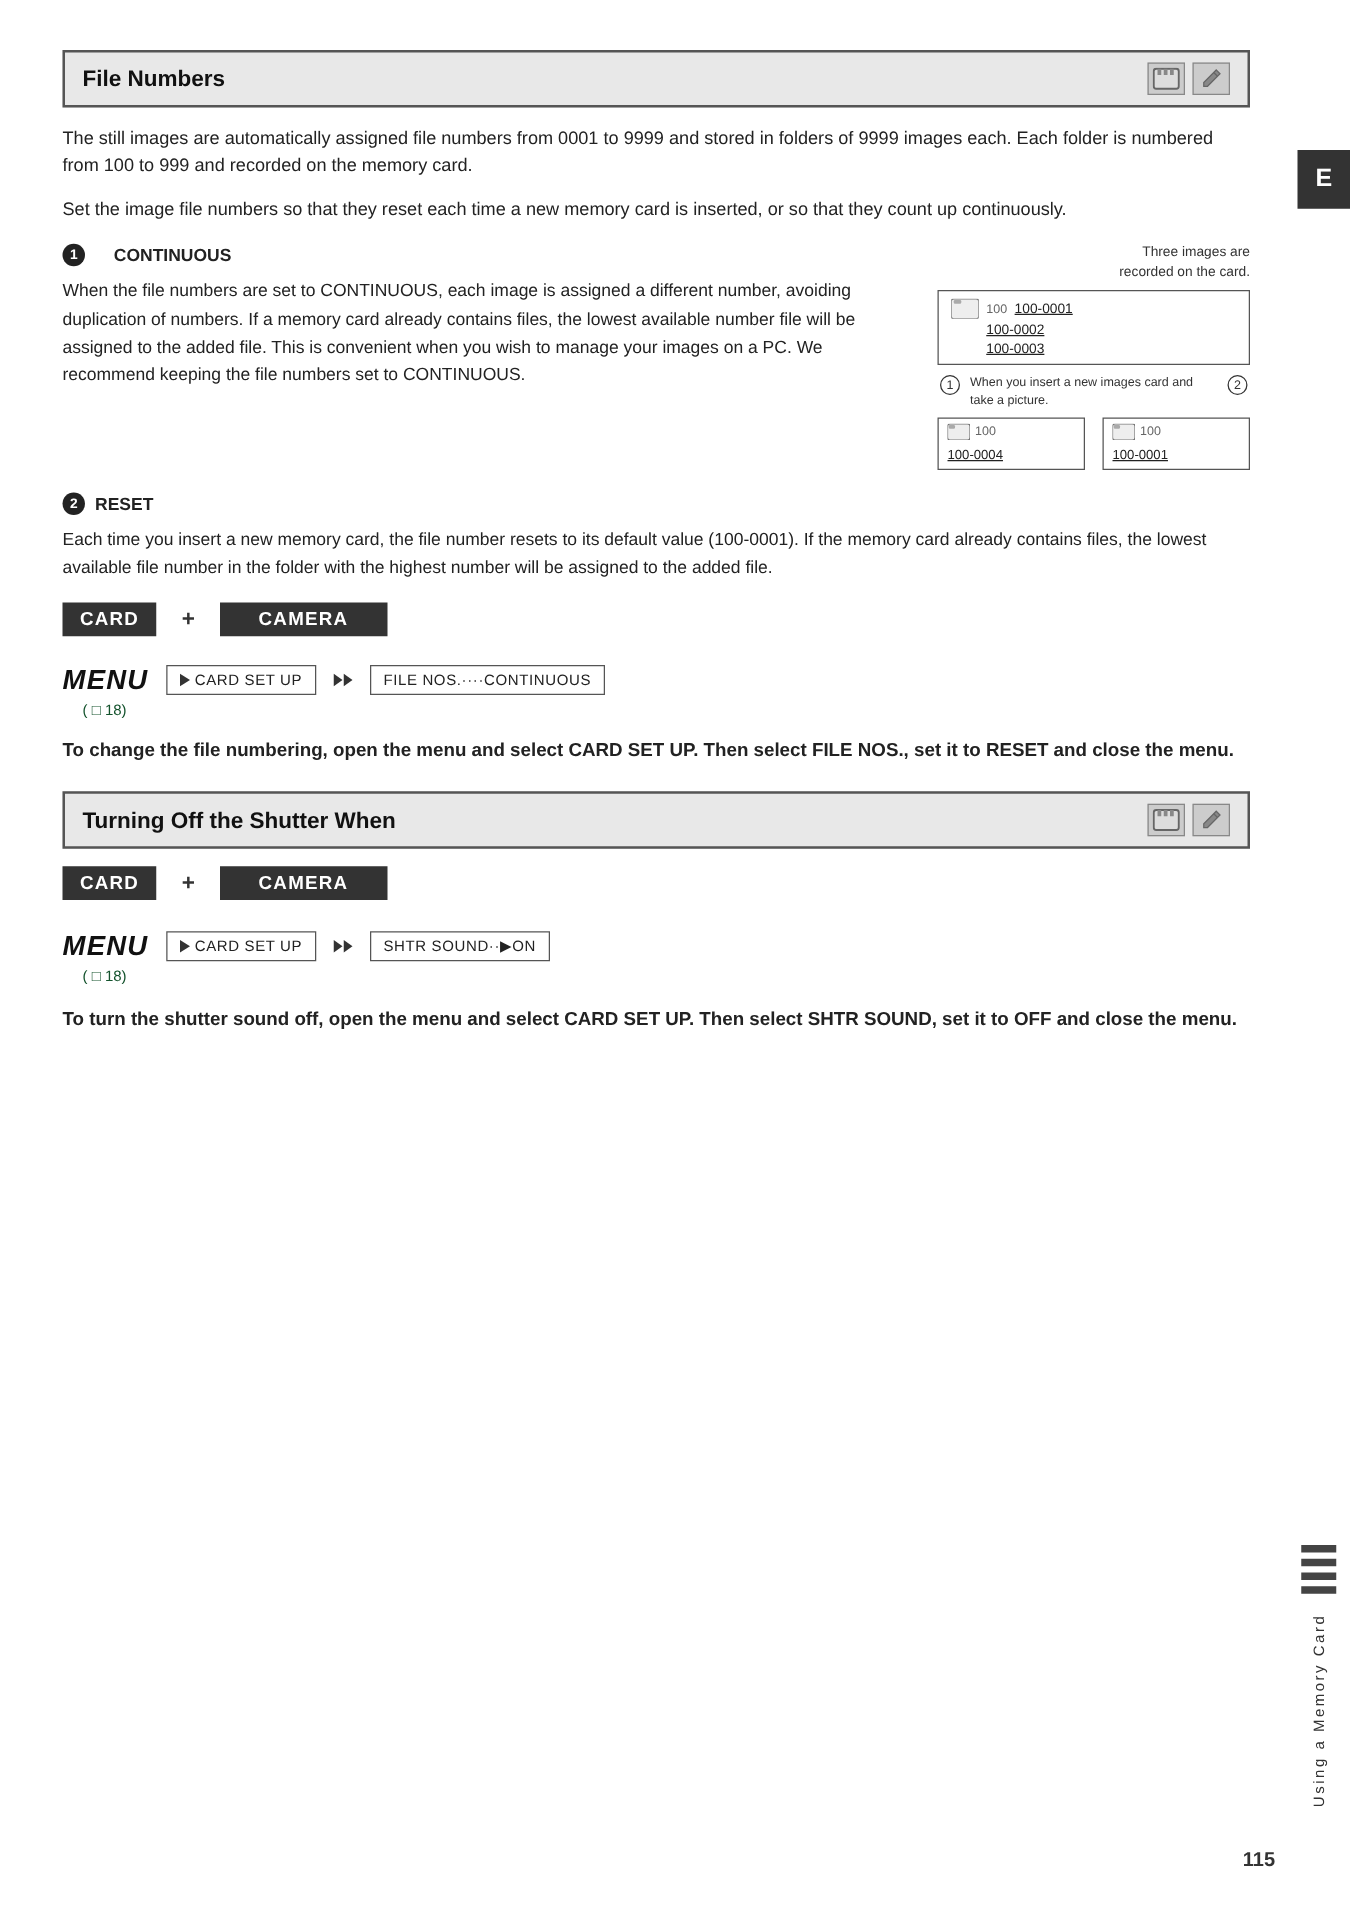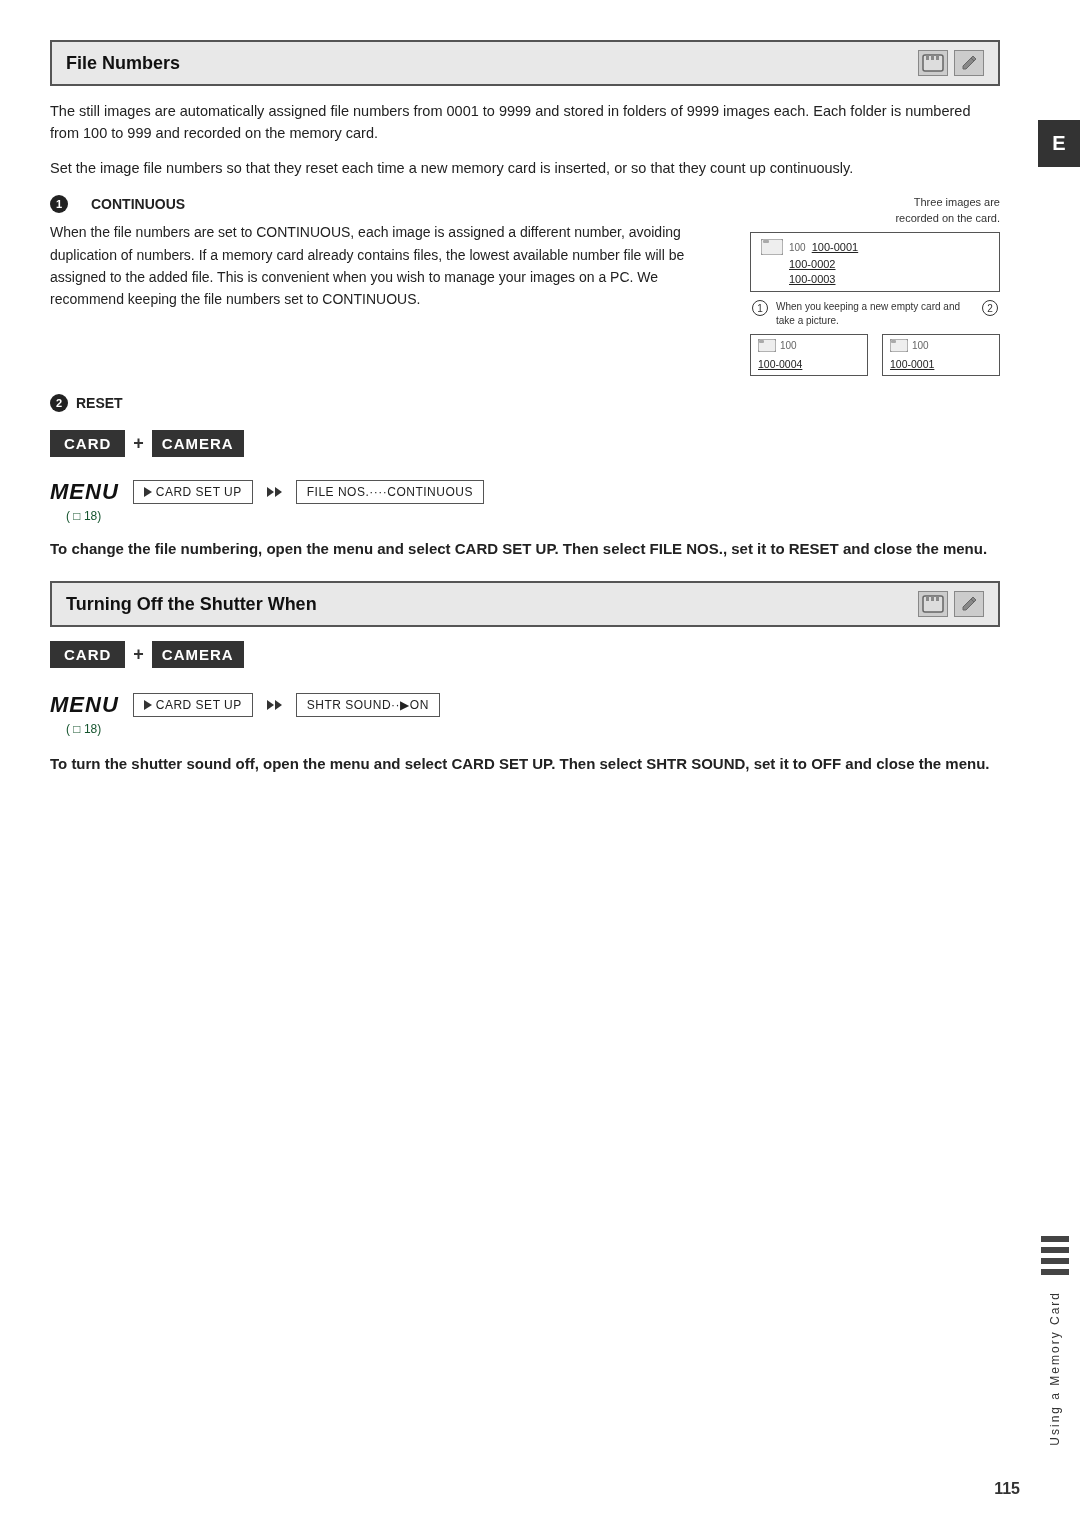--- a/index.html
+++ b/index.html
@@ -70,21 +70,21 @@
       color: #fff;
       font-size: 11px;
       font-weight: bold;
       flex-shrink: 0;
     }
 
     
     .card-camera-bar {
       display: inline-flex;
       align-items: center;
-      gap: 0;
+      gap: 12px;
       margin-bottom: 10px;
     }
     .card-box {
       background: #333;
       color: #fff;
       font-weight: bold;
       font-size: 15px;
       padding: 5px 14px;
       letter-spacing: 1px;
     }
@@ -92,21 +92,21 @@
       font-size: 18px;
       font-weight: bold;
       margin: 0 8px;
       color: #333;
     }
     .camera-box {
       background: #333;
       color: #fff;
       font-weight: bold;
       font-size: 15px;
-      padding: 5px 10px;
+      padding: 5px 31px;
       letter-spacing: 1px;
     }
 
     
     .menu-row {
       display: flex;
       align-items: center;
       gap: 14px;
       margin-bottom: 4px;
     }
@@ -237,21 +237,21 @@
             <div style="display:flex; align-items:center; gap:6px; margin-bottom:3px; padding-left:28px;text-align:right;">
               <span style="font-size:11px; text-decoration:underline;">100-0002</span>
             </div>
             <div style="display:flex; align-items:center; gap:6px; padding-left:28px;">
               <span style="font-size:11px; text-decoration:underline;">100-0003</span>
             </div>
           </div>
 
           <div style="display:flex; align-items:flex-start; gap:6px; margin-bottom:6px;">
             <span class="num-circle">1</span>
-            <span style="font-size:10px; color:#333; line-height:1.4; flex:1;">When you keeping a new empty card and take a picture.</span>
+            <span style="font-size:10px; color:#333; line-height:1.4; flex:1;">When you insert a new images card and take a picture.</span>
             <span class="num-circle">2</span>
           </div>
 
           <div style="display:flex; gap:14px;">
             <div style="border:1.5px solid #555; padding:4px 7px; flex:1;">
               <div style="display:flex; align-items:center; gap:4px; margin-bottom:2px;">
                 <svg width="18" height="13" viewBox="0 0 18 13">
                     <rect x="0" y="0" width="18" height="13" rx="2" fill="#eee" stroke="#777" stroke-width="1"></rect>
                     <rect x="1" y="1" width="5" height="3" fill="#aaa" rx="1"></rect>
                   </svg>
@@ -271,20 +271,21 @@
             </div>
           </div>
         </div>
       </div>
 
       <div style="margin-bottom:18px;">
         <div class="sub-section-title">
           <span class="circle-num">2</span>
           <span style="font-size:14px; font-weight:bold; margin-left:4px;">RESET</span>
         </div>
+        <p style="font-size:14px; line-height:1.58; color:#222;">Each time you insert a new memory card, the file number resets to its default value (100-0001). If the memory card already contains files, the lowest available file number in the folder with the highest number will be assigned to the added file.</p>
       </div>
 
       <div style="margin-bottom:12px;">
         <div class="card-camera-bar">
           <div class="card-box">CARD</div>
           <span class="plus-sign">+</span>
           <div class="camera-box">CAMERA</div>
         </div>
       </div>
 

